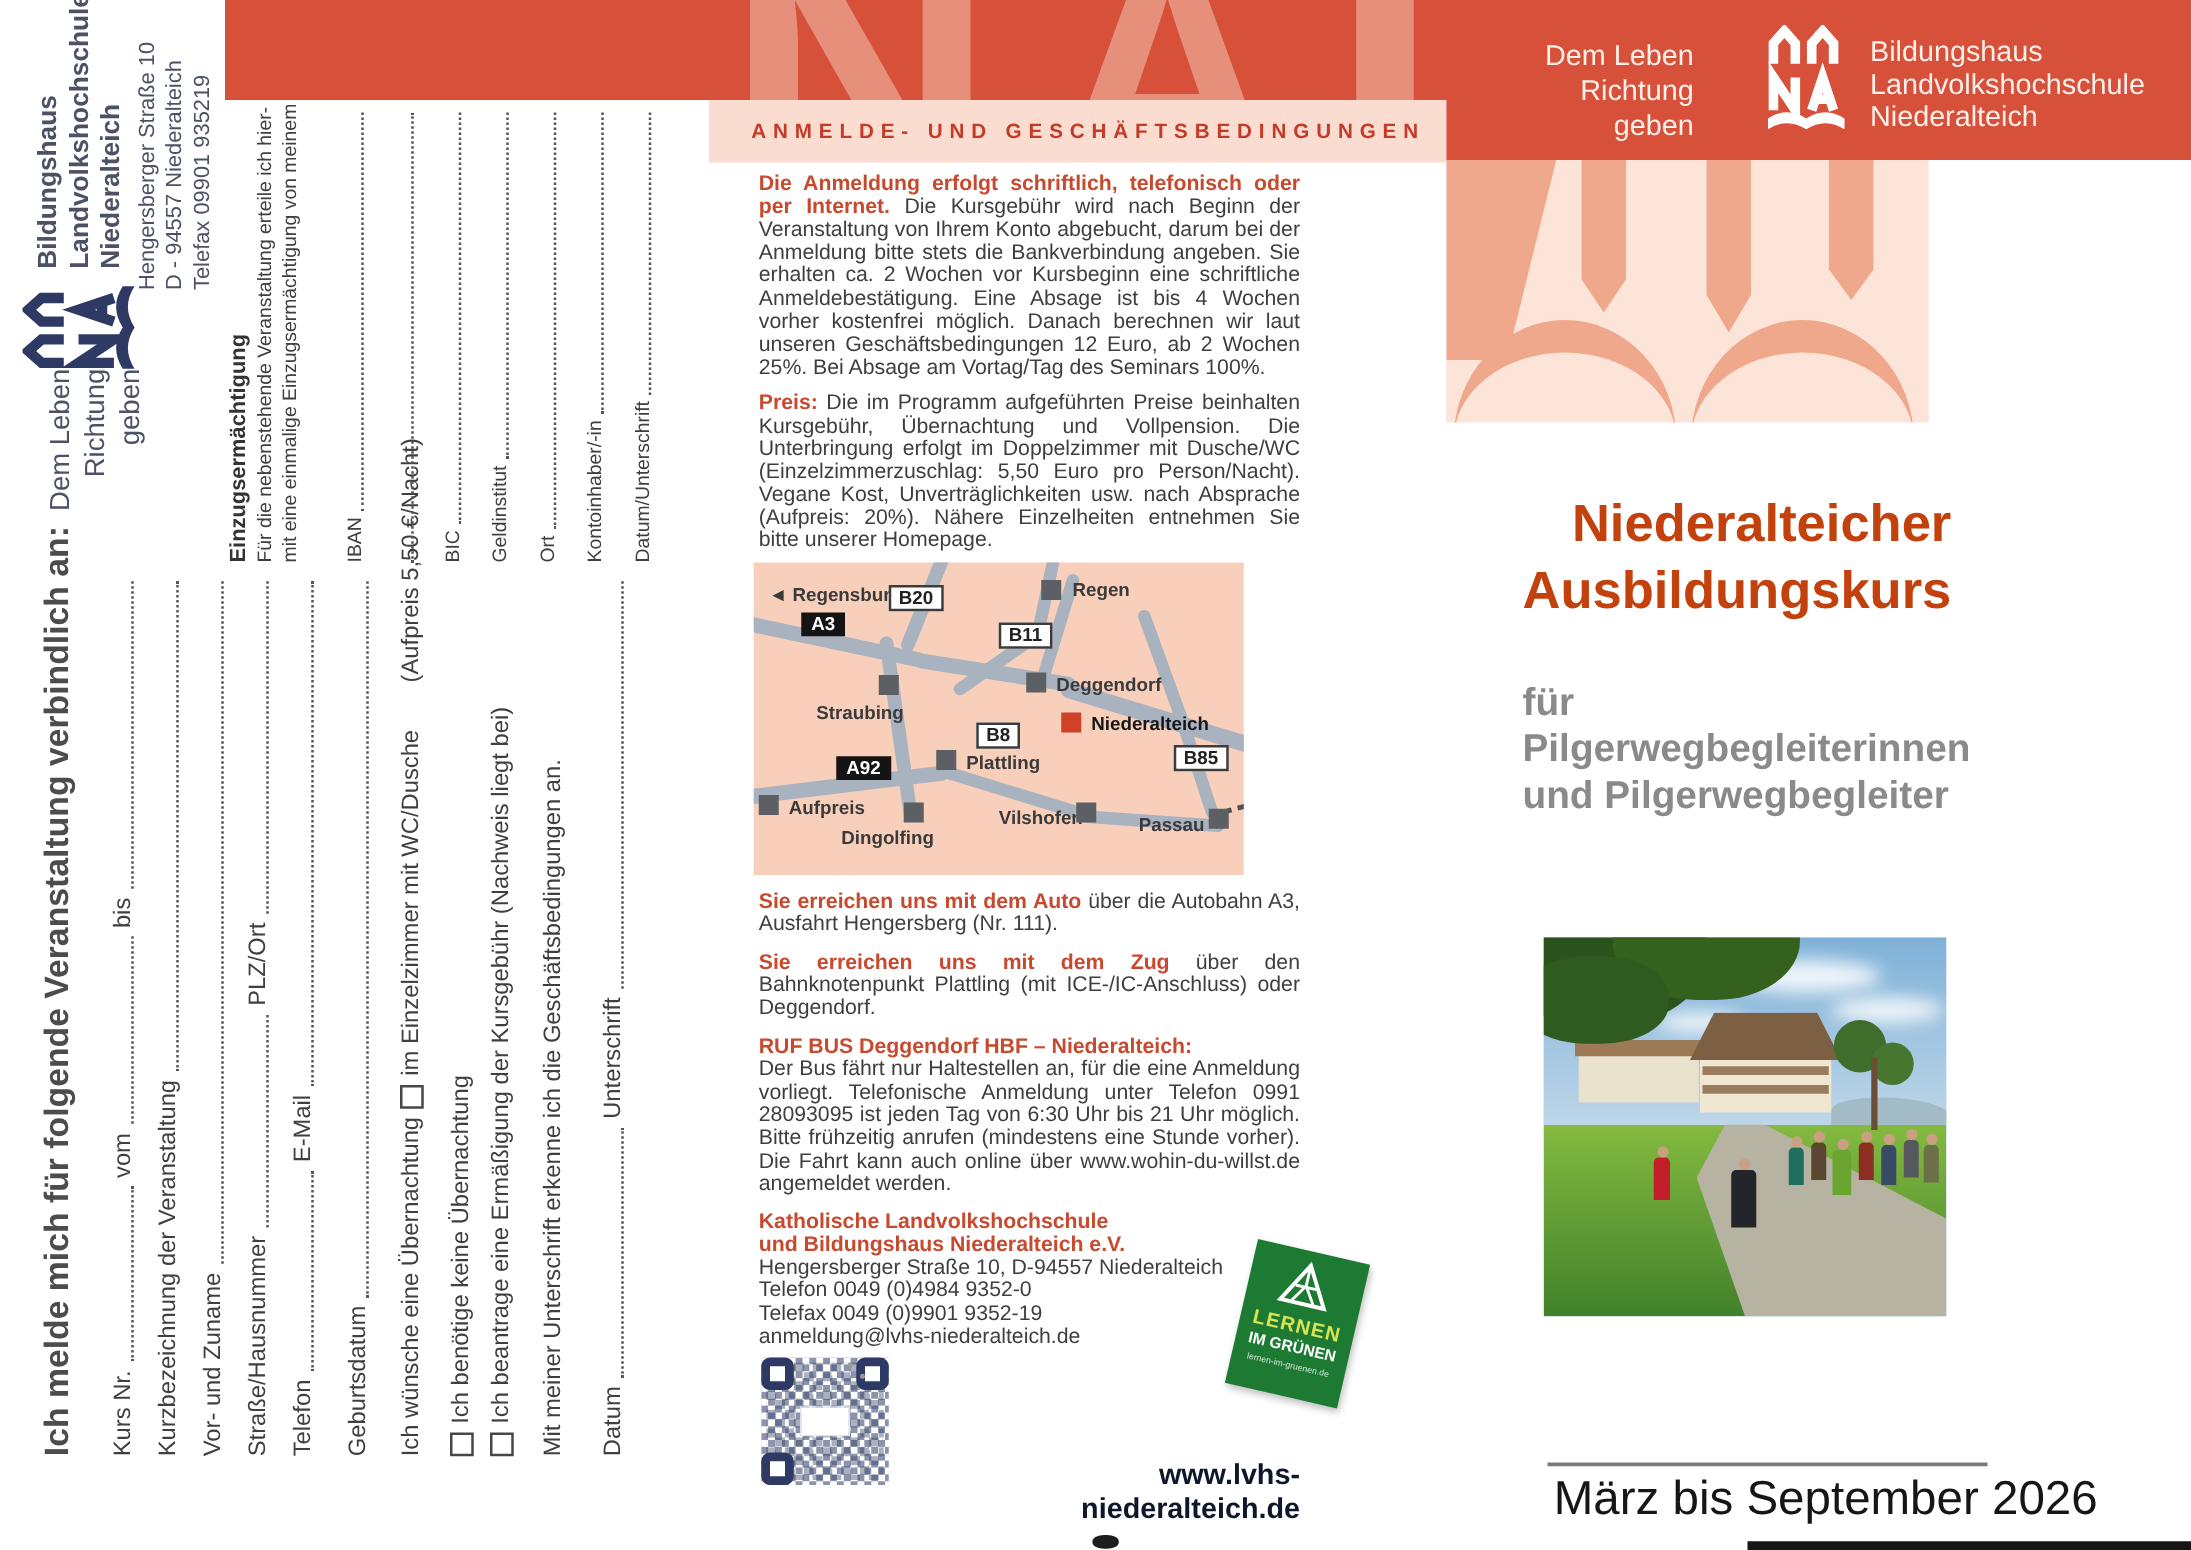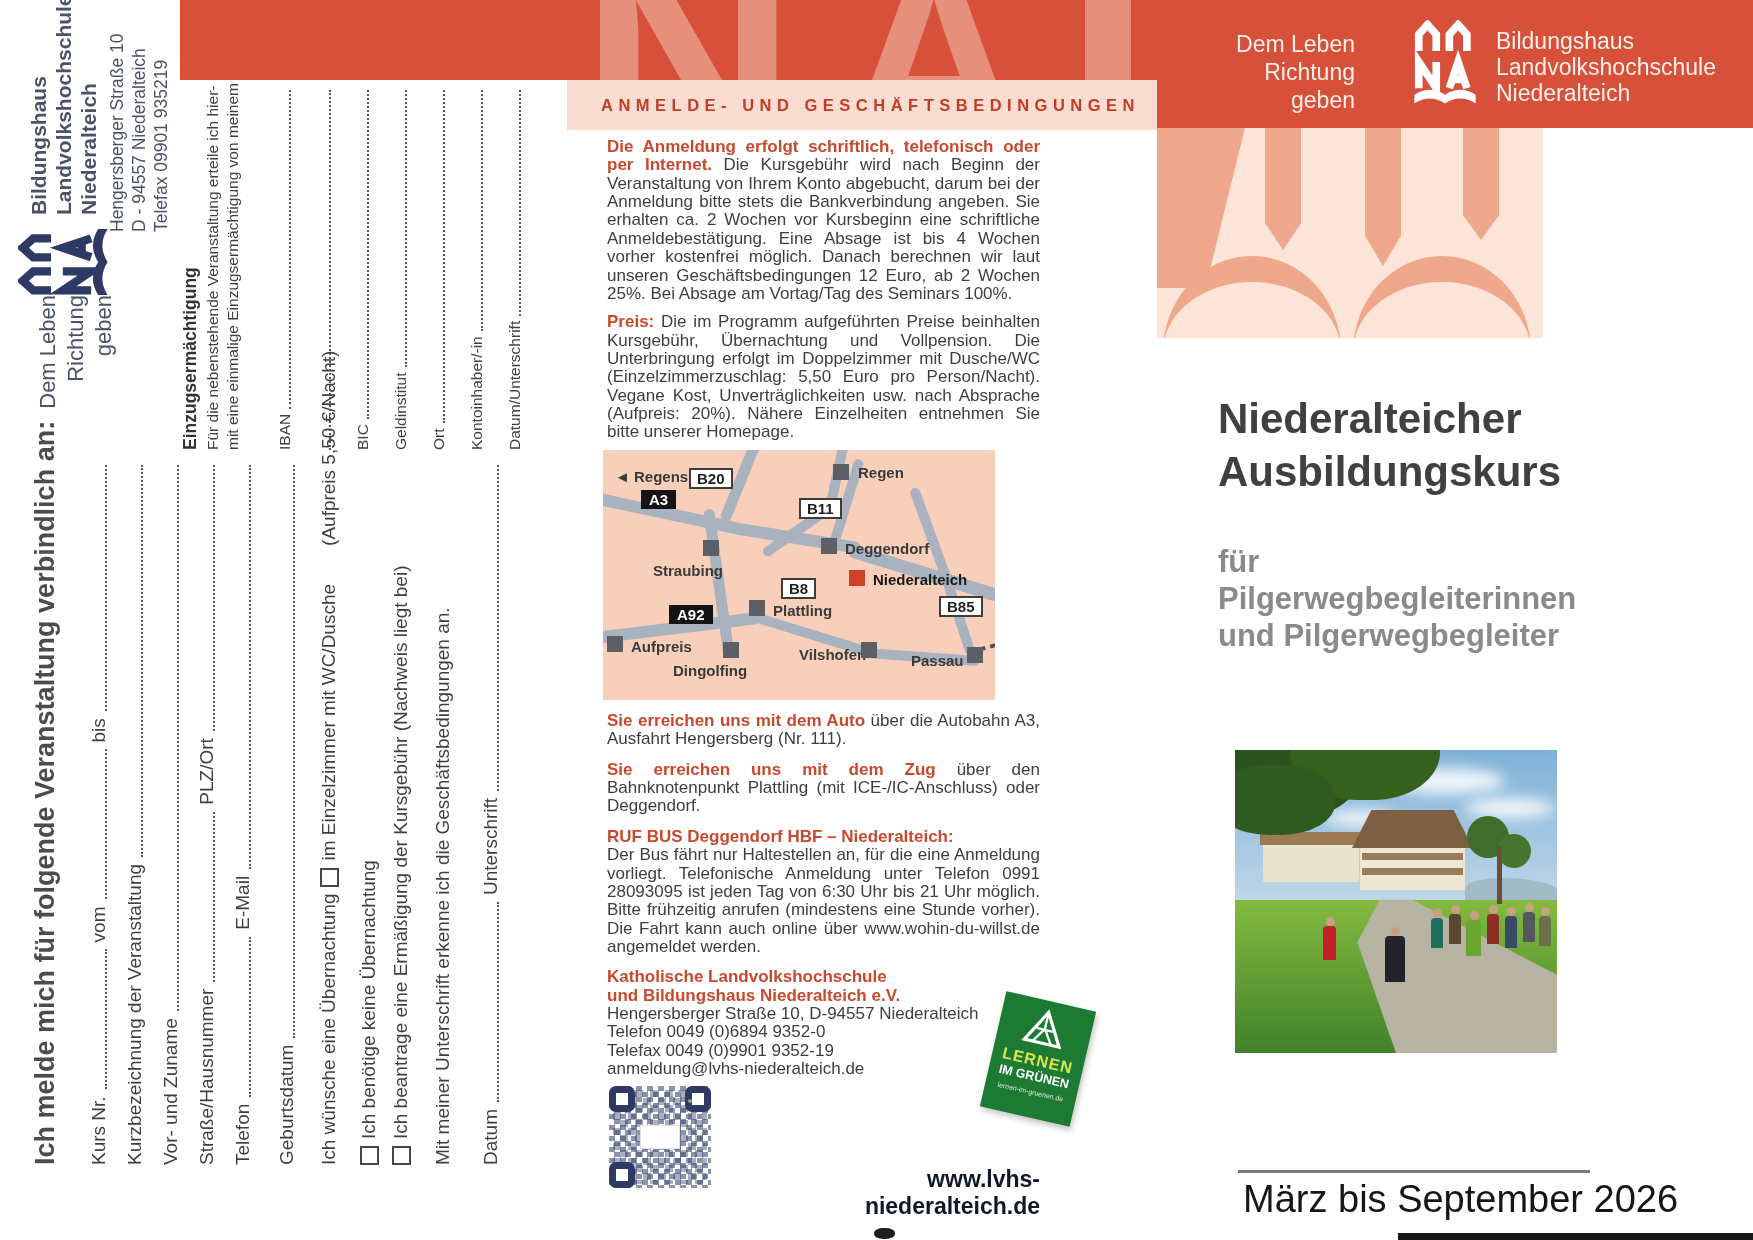--- a/index.html
+++ b/index.html
@@ -71,21 +71,21 @@
   .qrcenter{position:absolute;left:36px;top:44px;width:38px;height:22px;background:#fff;outline:1px solid #dfe3ee;}
   #badge{position:absolute;left:992px;top:1000px;width:92px;height:118px;background:#1d7a33;
          transform:rotate(13deg);box-shadow:2px 3px 6px rgba(0,0,0,.25);text-align:center;color:#fff;}
   #badge .b1{font-size:16px;font-weight:bold;color:#d9e44f;letter-spacing:1px;margin-top:2px;}
   #badge .b2{font-size:12.5px;font-weight:bold;color:#fff;}
   #badge .b3{font-size:7px;color:rgba(255,255,255,.8);margin-top:5px;}
   #mid-url{position:absolute;left:795px;top:1166px;width:245px;text-align:right;
            font-size:23px;font-weight:bold;color:#0f172a;}
 
   
-  #cover-title{position:absolute;left:1218px;top:392px;font-size:42px;line-height:53px;font-weight:bold;color:#404040;}
+  #cover-title{position:absolute;left:1218px;top:392px;font-size:42px;line-height:53px;font-weight:bold;color:#c2410c;text-align:right;}
   #cover-sub{position:absolute;left:1218px;top:543px;font-size:31px;line-height:37px;font-weight:bold;color:#8a8a8a;}
   #cover-rule{position:absolute;left:1238px;top:1170px;width:352px;height:3px;background:#7a7a7a;}
   #cover-date{position:absolute;left:1243px;top:1178px;font-size:38px;color:#161616;}
 
   
   #photo{position:absolute;left:1235px;top:750px;width:322px;height:303px;overflow:hidden;background:#8ebcdf;}
   #photo .sky{position:absolute;left:0;top:0;width:100%;height:170px;background:linear-gradient(#7fb1d8,#c6dbea);}
   #photo .cloud{position:absolute;background:#fff;border-radius:50%;filter:blur(7px);opacity:.85;}
   #photo .hill{position:absolute;background:#a3bac7;border-radius:40% 60% 0 0;}
   #photo .lawn{position:absolute;left:0;top:150px;width:100%;height:153px;background:linear-gradient(#84ba40,#41812a);}
@@ -296,21 +296,21 @@
       <div class="road" style="left: 252px; top: 8px; width: 10px; height: 92px; transform: rotate(17deg);"></div>
       <div class="road" style="left: -8px; top: 182px; width: 165px; height: 12px; transform: rotate(-7deg);"></div>
       <div class="road" style="left: 158px; top: 100px; width: 90px; height: 10px; transform: rotate(-35deg);"></div>
       <div class="road" style="left: 152px; top: 162px; width: 122px; height: 10px; transform: rotate(17deg);"></div>
       <div class="road" style="left: 262px; top: 198px; width: 115px; height: 10px; transform: rotate(4deg);"></div>
       <div class="road" style="left: 338px; top: 128px; width: 10px; height: 82px; transform: rotate(-18deg);"></div>
       <div class="road" style="left: 306px; top: 40px; width: 10px; height: 100px; transform: rotate(-20deg);"></div>
       <div class="mdash" style="left: 374px; top: 198px; width: 34px; transform: rotate(-15deg);"></div>
       <div class="mlab" style="left: 12px; top: 18px;">◄ Regensburg</div>
       <div class="mabox" style="left: 38px; top: 40px;">A3</div>
-      <div class="mbbox" style="left: 86px; top: 18px; text-align: center;">B20</div>
+      <div class="mbbox" style="left: 108px; top: 18px; text-align: center;">B20</div>
       <div class="msq" style="left: 230px; top: 14px;"></div>
       <div class="mlab" style="left: 255px; top: 14px; text-align: right;">Regen</div>
       <div class="mbbox" style="left: 196px; top: 48px;">B11</div>
       <div class="msq" style="left: 100px; top: 90px;"></div>
       <div class="mlab" style="left: 50px; top: 112px;">Straubing</div>
       <div class="msq" style="left: 218px; top: 88px;"></div>
       <div class="mlab" style="left: 242px; top: 90px;">Deggendorf</div>
       <div class="msq mred" style="left: 246px; top: 120px;"></div>
       <div class="mlab dark" style="left: 270px; top: 121px;">Niederalteich</div>
       <div class="mbbox" style="left: 178px; top: 128px;">B8</div>
@@ -325,21 +325,21 @@
       <div class="mlab" style="left: 196px; top: 196px;">Vilshofen</div>
       <div class="msq" style="left: 258px; top: 192px;"></div>
       <div class="mlab" style="left: 308px; top: 202px;">Passau</div>
       <div class="msq" style="left: 364px; top: 197px;"></div>
     </div>
 
   <div id="reach">
       <p><span class="rb">Sie erreichen uns mit dem Auto </span><span>über die Autobahn A3, Ausfahrt Hengersberg (Nr. 111).</span></p>
       <p><span class="rb">Sie erreichen uns mit dem Zug </span><span>über den Bahnknotenpunkt Plattling (mit ICE-/IC-Anschluss) oder Deggendorf.</span></p>
       <p><span class="rb">RUF BUS Deggendorf HBF – Niederalteich:</span><br><span>Der Bus fährt nur Haltestellen an, für die eine Anmeldung vorliegt. Telefonische Anmeldung unter Telefon 0991 28093095 ist jeden Tag von 6:30 Uhr bis 21 Uhr möglich. Bitte frühzeitig anrufen (mindestens eine Stunde vorher). Die Fahrt kann auch online über www.wohin-du-willst.de angemeldet werden.</span></p>
-      <p><span class="rb">Katholische Landvolkshochschule</span><br><span class="rb">und Bildungshaus Niederalteich e.V.</span><br><span>Hengersberger Straße 10, D-94557 Niederalteich</span><br><span>Telefon 0049 (0)6894 9352-0</span><br><span>Telefax 0049 (0)9901 9352-19</span><br><span>anmeldung@lvhs-niederalteich.de</span></p>
+      <p><span class="rb">Katholische Landvolkshochschule</span><br><span class="rb">und Bildungshaus Niederalteich e.V.</span><br><span>Hengersberger Straße 10, D-94557 Niederalteich</span><br><span>Telefon 0049 (0)4984 9352-0</span><br><span>Telefax 0049 (0)9901 9352-19</span><br><span>anmeldung@lvhs-niederalteich.de</span></p>
     </div>
 
   <div id="qr">
     <div class="qrnoise"></div>
       <div class="qrnoise n2"></div>
     <div class="finder" style="left:4px;top:4px;"></div>
     <div class="finder" style="right:4px;top:4px;"></div>
     <div class="finder" style="left:4px;bottom:4px;"></div>
     <div class="qrcenter"></div>
   </div>

